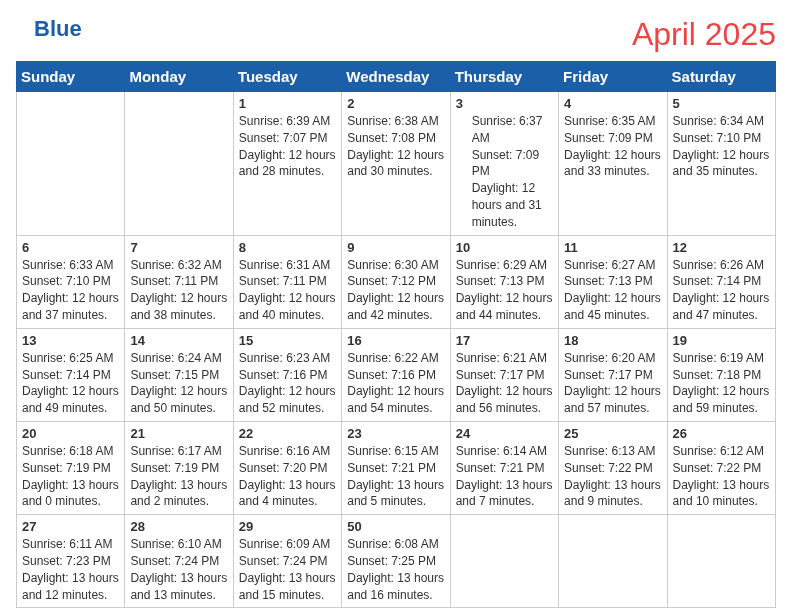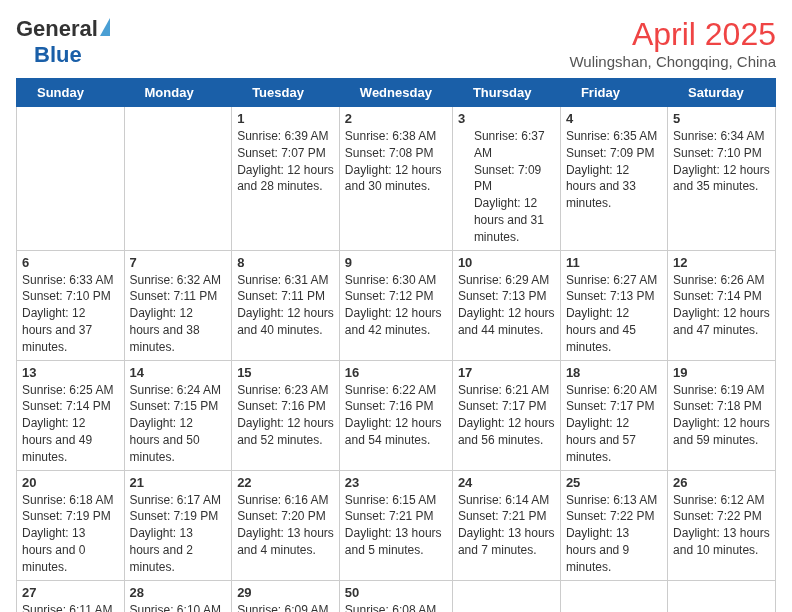--- a/index.html
+++ b/index.html
@@ -59,23 +59,23 @@
       color: #555;
     }
     .calendar {
       width: 100%;
       border-collapse: collapse;
       border: 1px solid #ccc;
     }
     .calendar th {
       background-color: #1a5fa8;
       color: #fff;
-      font-size: 13px;
+      font-size: 15px;
       font-weight: bold;
-      padding: 6px 20px;
+      padding: 6px 4px;
       text-align: left;
       border: 1px solid #1a5fa8;
     }
     .calendar td {
       vertical-align: top;
       border: 1px solid #ccc;
       padding: 4px 5px;
       width: calc(100% / 7);
       min-height: 80px;
       font-size: 10.5px;
@@ -97,29 +97,24 @@
     }
     tr.week-row td {
       height: 85px;
     }
   </style>
 </head>
 <body>
 
 <div class="header">
   <div class="logo">
-    <div class="logo-text">
-      <span class="logo-general">General</span>
-      <span class="logo-icon"></span>
-    </div>
     <span class="logo-blue">Blue</span>
   </div>
   <div class="title-area">
     <div class="month-title">April 2025</div>
-    <div class="location">Wulingshan, Chongqing, China</div>
   </div>
 </div>
 
 <table class="calendar">
   <thead>
     <tr>
     <th>Sunday</th>
         <th>Monday</th>
         <th>Tuesday</th>
         <th>Wednesday</th>

